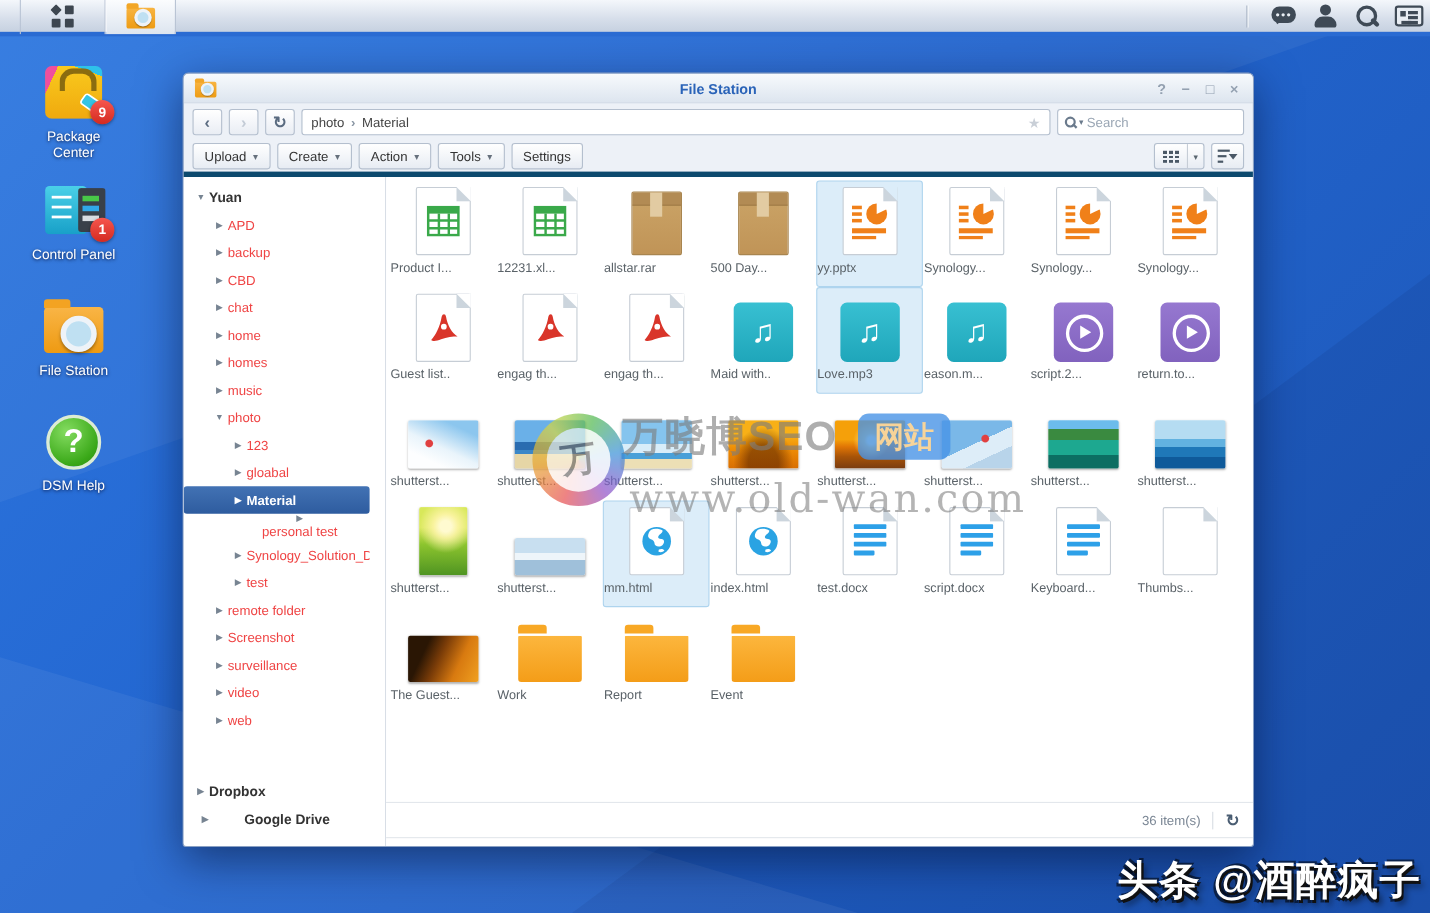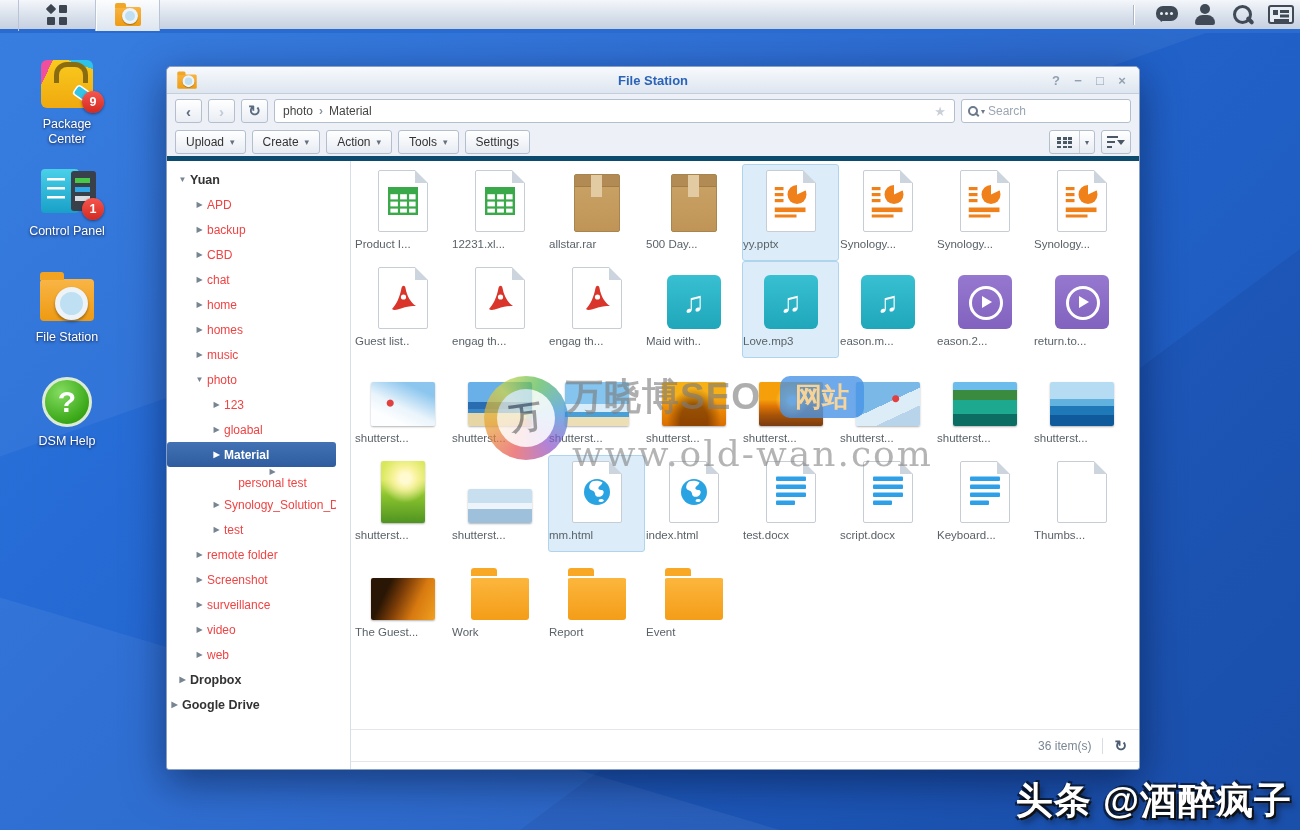--- a/index.html
+++ b/index.html
@@ -404,25 +404,25 @@
             <span class="tlabel">surveillance</span>
           </div>
           <div class="titem" style="padding-left: 25px;">
             <span class="arrow"></span>
             <span class="tlabel">video</span>
           </div>
           <div class="titem" style="padding-left: 25px;">
             <span class="arrow"></span>
             <span class="tlabel">web</span>
           </div>
-          <div class="titem bold" style="padding-left: 8px;">
+          <div class="titem bold" style="padding-left: 8px; margin-top: 40px;">
             <span class="arrow"></span>
             <span class="tlabel">Dropbox</span>
           </div>
-          <div class="titem bold" style="padding-left: 0;">
+          <div class="titem bold" style="padding-left: 12px; gap: 28px;">
             <span class="arrow"></span>
             <span class="tlabel">Google Drive</span>
           </div>
         </div>
     </div>
 
     <div class="content">
       <div class="grid">
         <div style="display:contents">
           
@@ -618,21 +618,21 @@
             </div><div class="fcell">
               <div class="iconwrap">
                 <div class="ficon k-video">
                   
                   
                   
                   
                   
                 </div>
               </div>
-              <div class="flabel">eason.2...</div>
+              <div class="flabel">script.2...</div>
             </div><div class="fcell">
               <div class="iconwrap">
                 <div class="ficon k-video">
                   
                   
                   
                   
                   
                 </div>
               </div>

